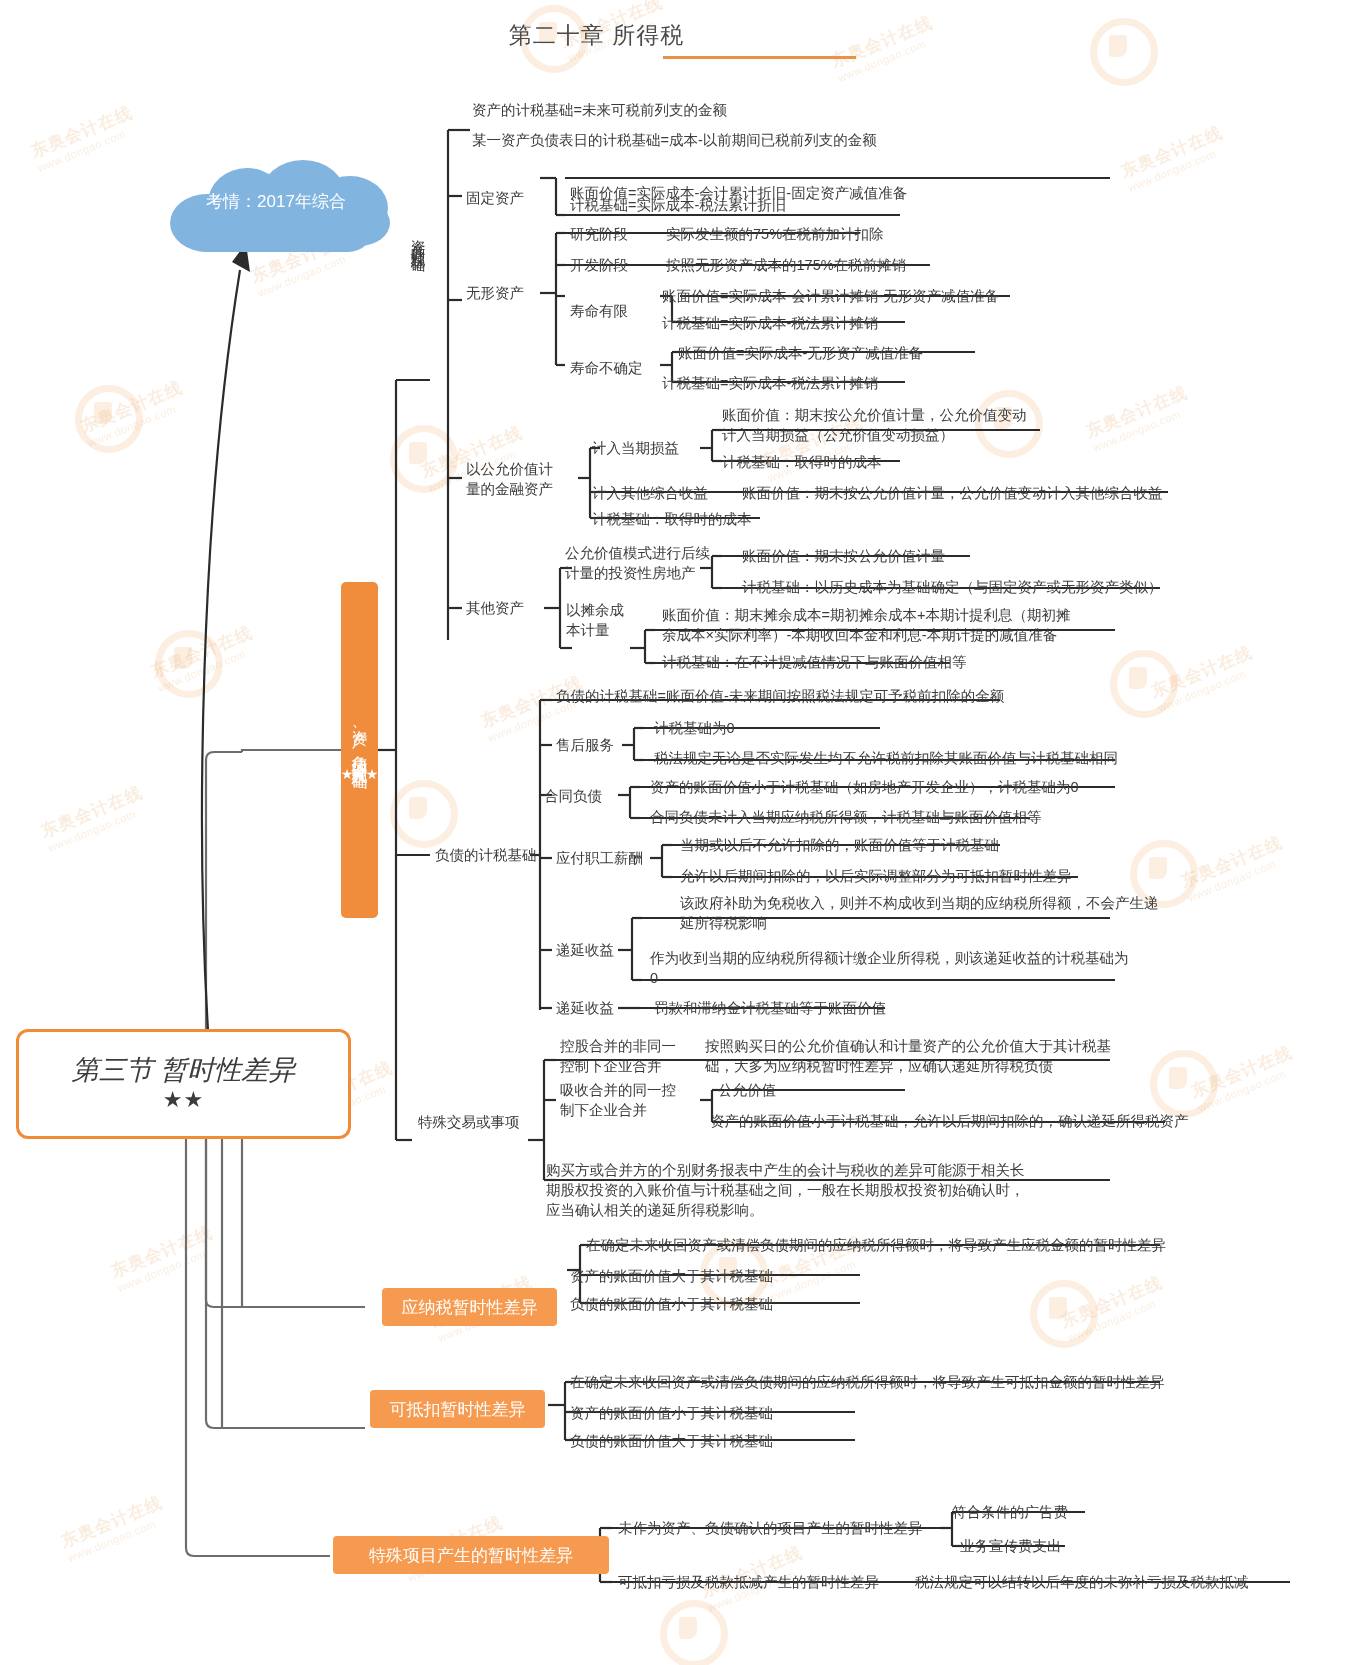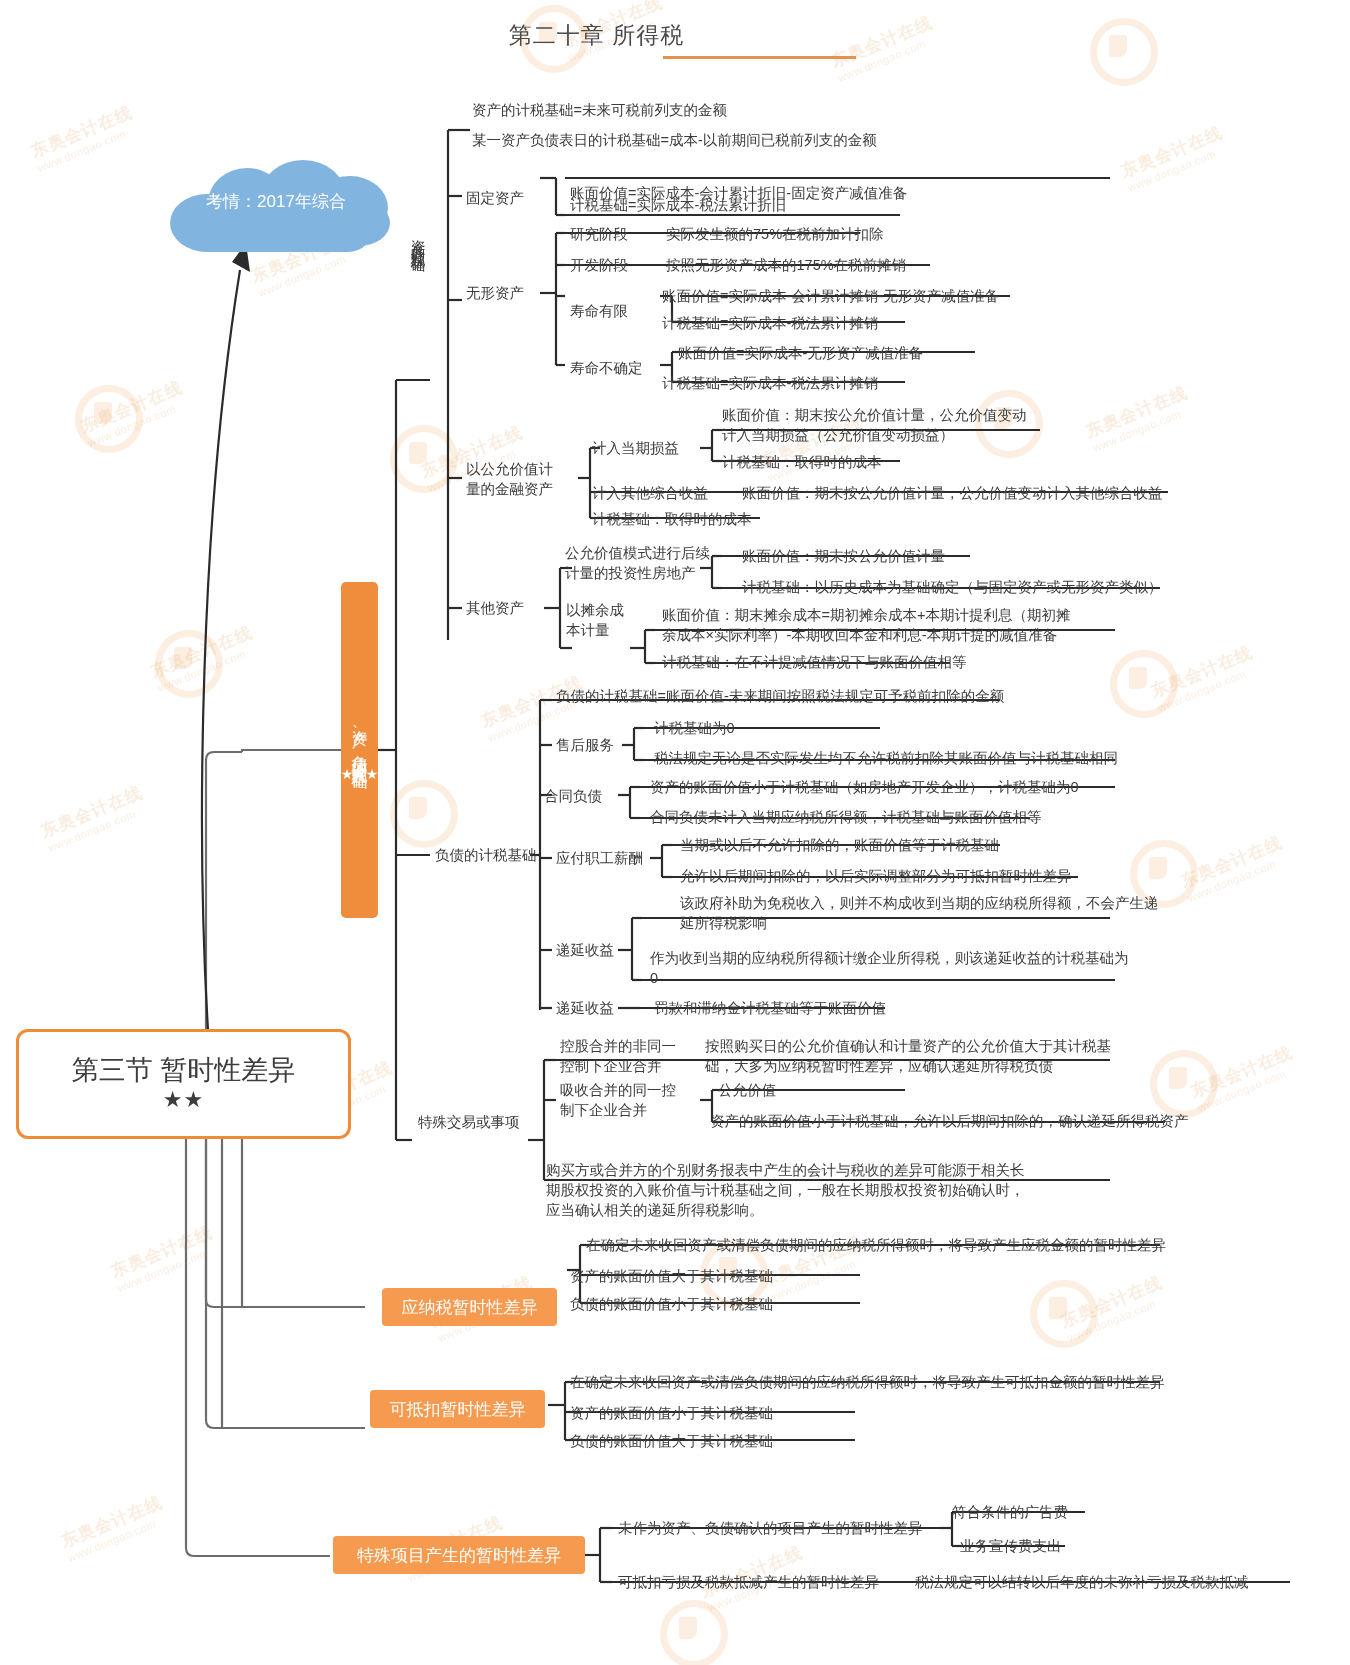--- a/index.html
+++ b/index.html
@@ -25,21 +25,21 @@
   svg#wires{position:absolute;left:0;top:0;width:1350px;height:1665px;overflow:visible;}
 
   .cloud{position:absolute;left:152px;top:160px;width:248px;height:92px;}
   .cloud .b{position:absolute;background:#82b4e0;border-radius:50%;}
   .cloud .c-txt{position:absolute;left:0;top:30px;width:248px;text-align:center;
       color:#fff;font-size:17px;z-index:3;}
 
   .root-node{position:absolute;left:16px;top:1029px;width:329px;height:104px;
       border:3px solid #f08c38;border-radius:12px;background:#fff;
       display:flex;flex-direction:column;align-items:center;justify-content:center;
-      font-size:27px;color:#3c3c3c;line-height:1.22;}
+      font-size:27px;color:#3c3c3c;line-height:1.22;font-style:italic;}
   .root-node .stars{font-size:22px;letter-spacing:1px;color:#3c3c3c;}
 
   .vlabel{position:absolute;left:341px;top:582px;width:37px;height:336px;
       background:#ef8d3c;border-radius:5px;color:#fff;font-size:16px;
       display:flex;flex-direction:column;align-items:center;justify-content:center;
       line-height:1.22;letter-spacing:0;}
   .vlabel span{display:block;}
 
   .opill{position:absolute;background:#f59a4e;color:#fff;border-radius:4px;
       display:flex;align-items:center;justify-content:center;font-size:17px;
@@ -381,20 +381,20 @@
 <div class="t" style="left:570px;top:1266px;">资产的账面价值大于其计税基础</div>
 <div class="t" style="left:570px;top:1294px;">负债的账面价值小于其计税基础</div>
 
 <div class="opill" style="left:370px;top:1390px;width:175px;height:38px;">
   <span>可抵扣暂时性差异</span>
 </div>
 <div class="t" style="left:570px;top:1372px;">在确定未来收回资产或清偿负债期间的应纳税所得额时，将导致产生可抵扣金额的暂时性差异</div>
 <div class="t" style="left:570px;top:1403px;">资产的账面价值小于其计税基础</div>
 <div class="t" style="left:570px;top:1431px;">负债的账面价值大于其计税基础</div>
 
-<div class="opill" style="left:333px;top:1536px;width:252px;height:38px;">
+<div class="opill" style="left:333px;top:1536px;width:276px;height:38px;">
   <span>特殊项目产生的暂时性差异</span>
 </div>
 <div class="t" style="left:618px;top:1518px;">未作为资产、负债确认的项目产生的暂时性差异</div>
 <div class="t" style="left:952px;top:1502px;">符合条件的广告费</div>
 <div class="t" style="left:960px;top:1536px;">业务宣传费支出</div>
 <div class="t" style="left:618px;top:1572px;">可抵扣亏损及税款抵减产生的暂时性差异</div>
 <div class="t" style="left:915px;top:1572px;">税法规定可以结转以后年度的未弥补亏损及税款抵减</div>
 
 </body></html>

